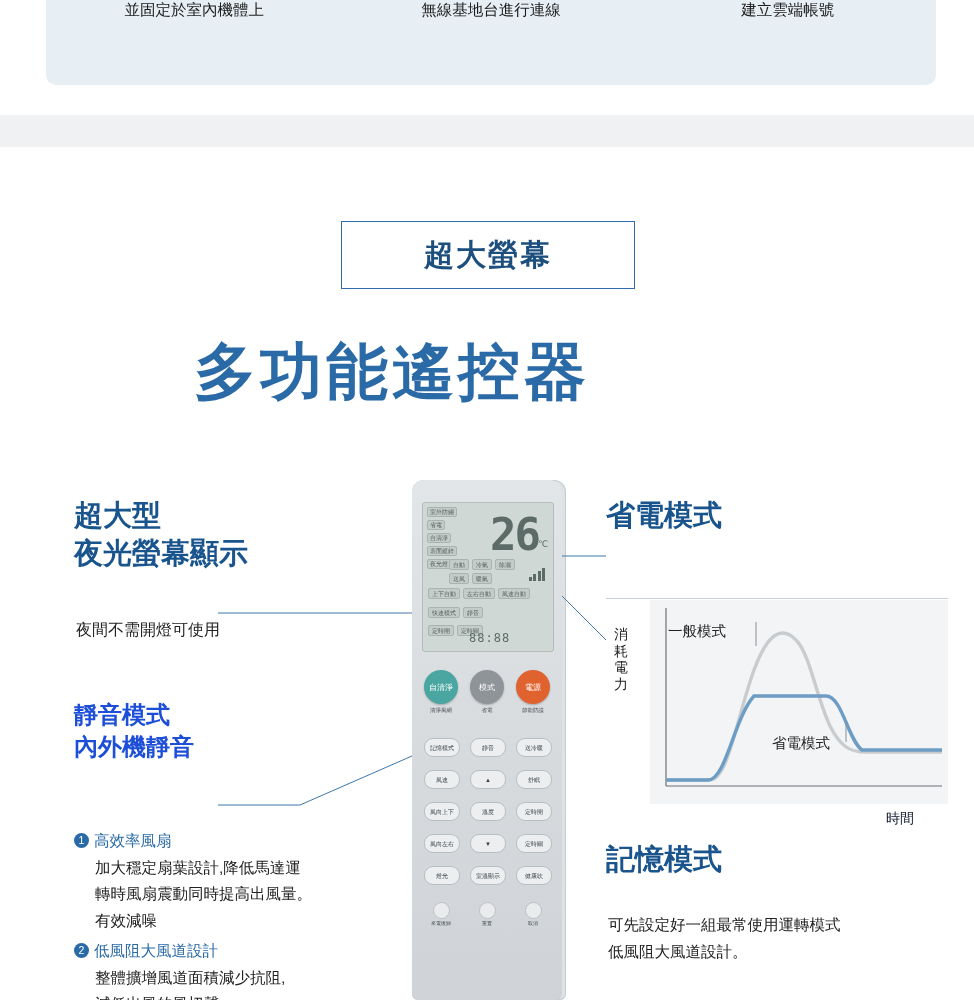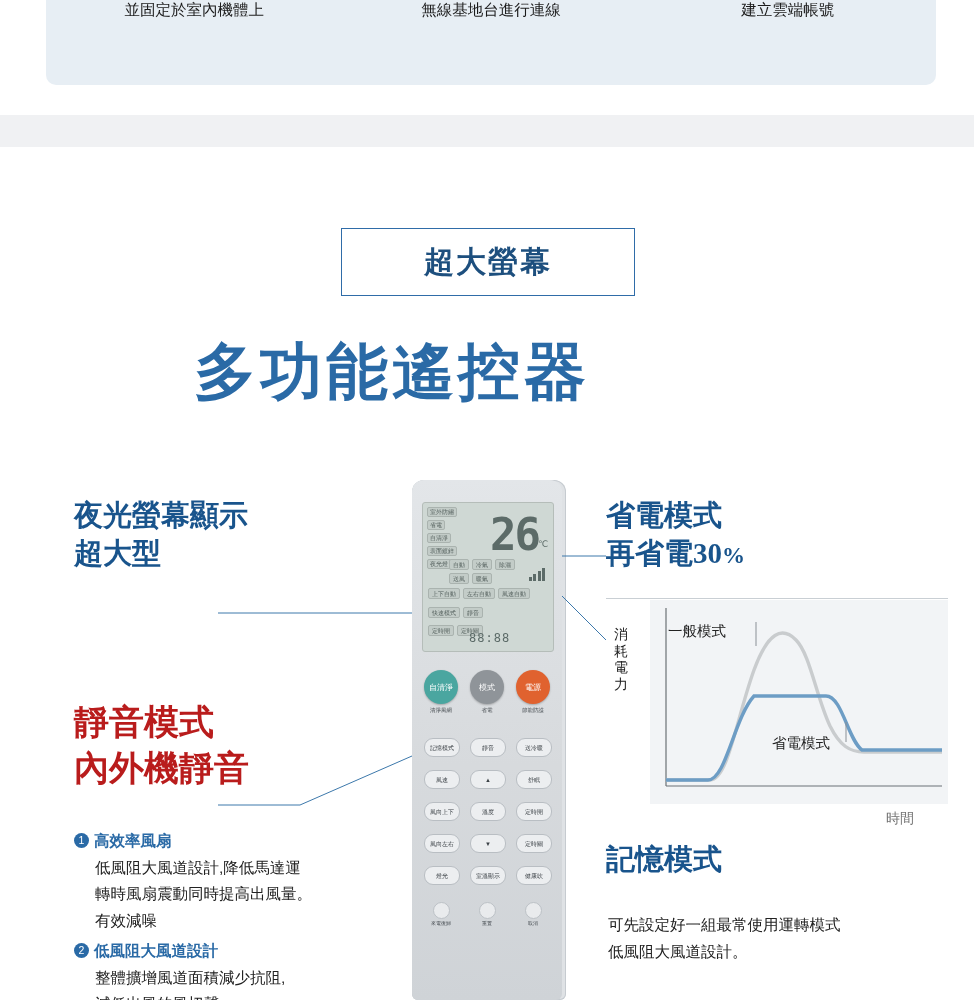--- a/index.html
+++ b/index.html
@@ -31,21 +31,21 @@
   }
   .grey-strip{
     position:absolute;left:0;top:115px;width:974px;height:32px;background:#f0f1f3;
   }
   .white-strip2{
     position:absolute;left:0;top:147px;width:974px;height:60px;background:#fff;
   }
 
   
   .badge{
-    position:absolute;left:341px;top:228px;width:292px;height:66px;
+    position:absolute;left:341px;top:221px;width:292px;height:66px;
     border:1.6px solid #2f6ca8;
     display:flex;align-items:center;justify-content:center;
     font-size:30px;color:#1d4f7e;letter-spacing:2px;
     font-family:"Liberation Serif","DejaVu Serif",serif;
     font-weight:700;
   }
   .main-title{
     position:absolute;left:0;top:330px;width:784px;text-align:center;
     font-size:62px;font-weight:700;color:#2a6aa6;letter-spacing:4px;
     font-family:"Liberation Serif","DejaVu Serif",serif;
@@ -56,27 +56,27 @@
     position:absolute;left:74px;top:496px;width:330px;
     font-size:29px;font-weight:700;color:#19548c;line-height:1.32;
     font-family:"Liberation Serif","DejaVu Serif",serif;
   }
   .l-body{
     position:absolute;left:76px;top:616px;width:330px;
     font-size:16px;line-height:1.72;color:#222;
   }
   .l-head2{
     position:absolute;left:74px;top:700px;width:330px;
-    font-size:35px;font-weight:700;color:#b91c1c;line-height:1.32;
+    font-size:24px;font-weight:700;color:#1d4ed8;line-height:1.32;
     font-family:"Liberation Serif","DejaVu Serif",serif;
   }
   .num-item{
     position:absolute;left:74px;width:336px;font-size:15.5px;line-height:1.72;color:#222;
   }
-  .num-item .t{color:#2a6aa6;font-weight:700;margin-top:28px;}
+  .num-item .t{color:#2a6aa6;font-weight:400;margin-top:28px;}
   .num-item .badge-n{
     display:inline-block;width:15px;height:15px;border-radius:50%;
     background:#2a6aa6;color:#fff;font-size:10.5px;line-height:15px;
     text-align:center;margin-right:5px;vertical-align:2px;
   }
   #item1{top:828px;}
   #item2{top:938px;}
   .num-body{display:block;padding-left:21px;}
 
   
@@ -100,21 +100,21 @@
   .chart-wrap{position:absolute;left:606px;top:600px;width:342px;height:236px;}
   .chart-plot{
     position:absolute;left:44px;top:0;width:298px;height:204px;
     background:#f2f4f6;
   }
   .y-label{
     position:absolute;left:612px;top:626px;width:18px;
     font-size:14px;line-height:1.18;color:#222;text-align:center;
   }
   .x-label{
-    position:absolute;left:886px;top:810px;font-size:14px;color:#737373;
+    position:absolute;left:886px;top:810px;font-size:14px;color:#0f172a;
   }
   .lbl-normal{
     position:absolute;left:668px;top:622px;font-size:14.5px;color:#222;
   }
   .lbl-eco{
     position:absolute;left:772px;top:734px;font-size:14.5px;color:#222;
   }
   .divider-top{
     position:absolute;left:606px;top:598px;width:342px;height:1px;background:#c9cfd4;
   }
@@ -203,47 +203,47 @@
     </div>
   </div>
   <div class="white-strip"></div>
   <div class="grey-strip"></div>
   <div class="white-strip2"></div>
 
   <div class="badge">超大螢幕</div>
   <div class="main-title">多功能遙控器</div>
 
   <div class="l-head">
+    <div>超大型</div>
     <div>夜光螢幕顯示</div>
-    <div>超大型</div>
   </div>
   <div class="l-body">
+    <div>夜間不需開燈可使用</div>
   </div>
 
   <div class="l-head2">
     <div>靜音模式</div>
     <div>內外機靜音</div>
   </div>
 
   <div class="num-item" id="item1">
     <span class="badge-n">1</span><span class="t">高效率風扇</span>
-    <span class="num-body">低風阻大風道設計,降低馬達運</span>
+    <span class="num-body">加大穩定扇葉設計,降低馬達運</span>
     <span class="num-body">轉時風扇震動同時提高出風量。</span>
     <span class="num-body">有效減噪</span>
   </div>
 
   <div class="num-item" id="item2">
     <span class="badge-n">2</span><span class="t">低風阻大風道設計</span>
     <span class="num-body">整體擴增風道面積減少抗阻,</span>
     <span class="num-body">減低出風的風切聲</span>
   </div>
 
   <div class="r-head">
     <div>省電模式</div>
-    <div><span>再省電30</span><span class="pct">%</span></div>
   </div>
 
   <div class="divider-top"></div>
 
   <div class="y-label">消耗電力</div>
   <div class="chart-wrap">
     <div class="chart-plot">
       <svg width="298" height="204" viewBox="0 0 298 204">
 
         <line x1="16" y1="8" x2="16" y2="186" stroke="#6b7176" stroke-width="1.2"></line>

